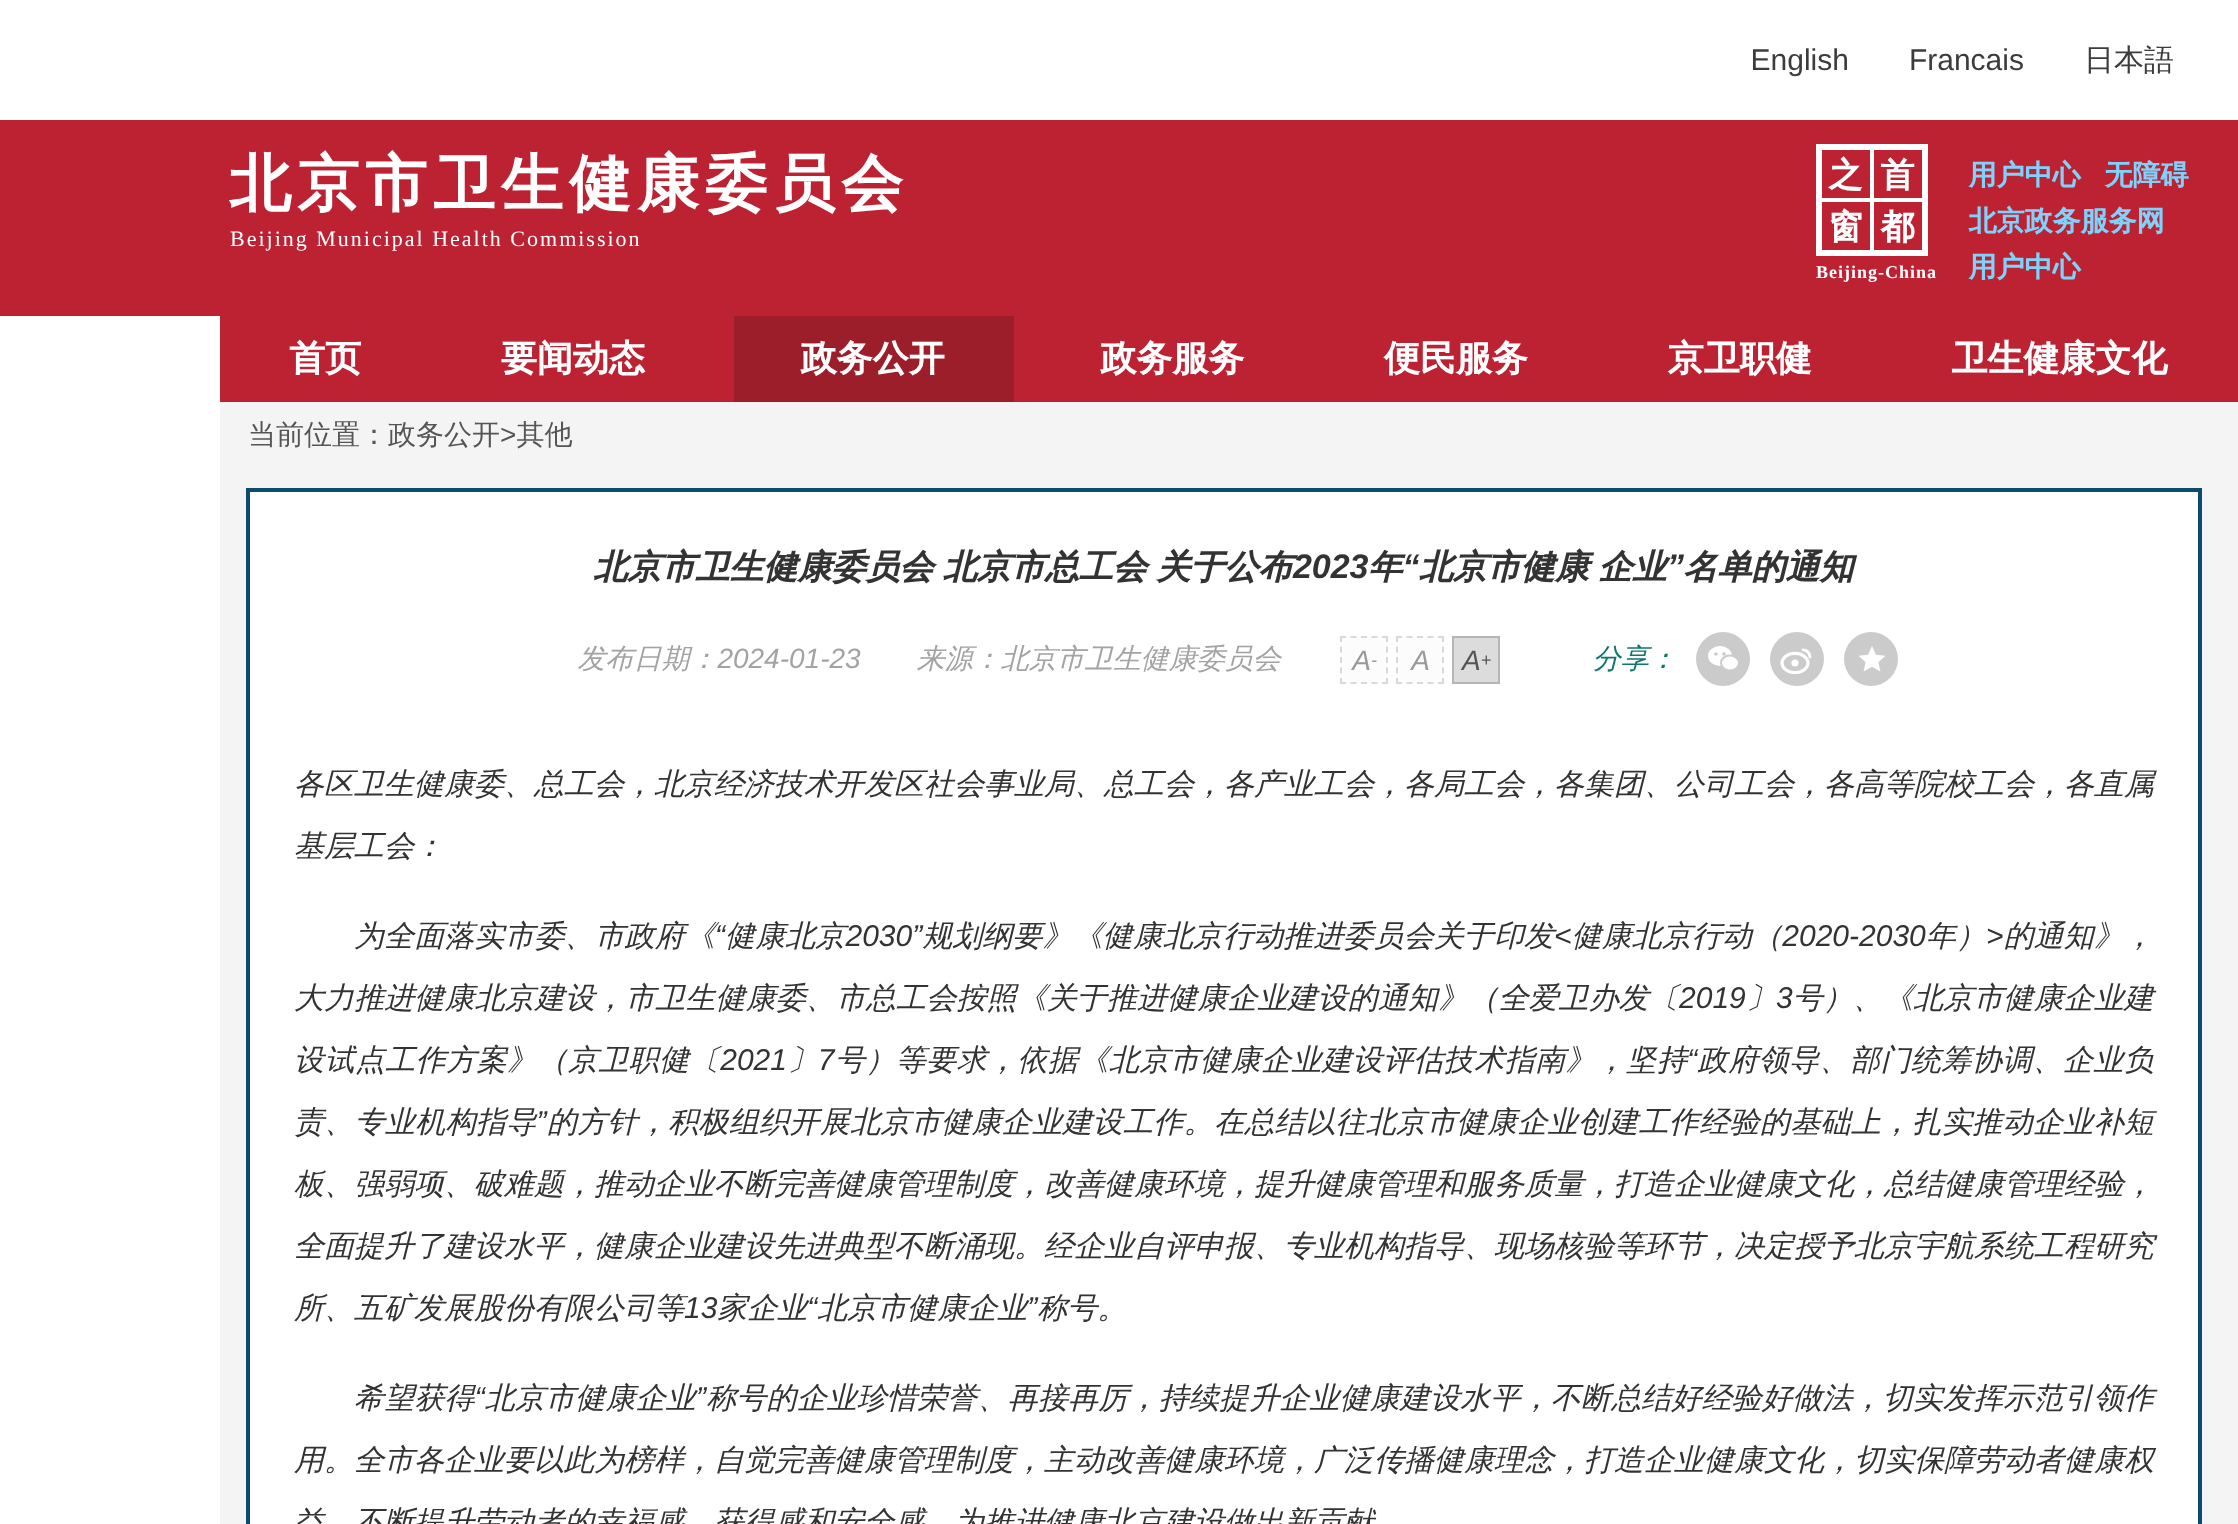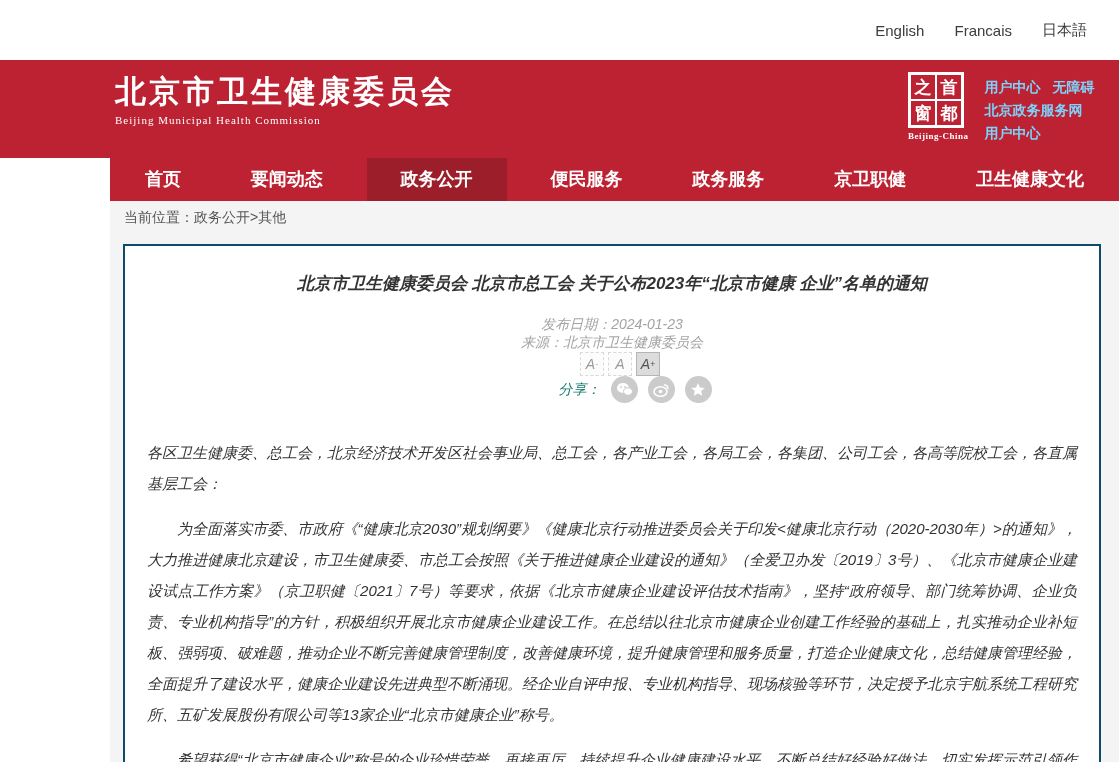--- a/index.html
+++ b/index.html
@@ -49,21 +49,21 @@
   
   .main-wrap{margin-left:110px;background:#f4f4f4;height:579px;box-sizing:border-box;}
   .breadcrumb{height:33px;line-height:33px;padding-left:14px;font-size:14px;color:#555;}
   .breadcrumb .seg{cursor:pointer;color:#555;}
 
   .card{background:#fff;border:2px solid #0c4a6e;margin:10px 18px 0 13px;height:526px;
     box-sizing:border-box;padding:26px 22px 0 22px;font-style:italic;}
 
   .article-title{text-align:center;font-size:17px;font-weight:bold;color:#333;line-height:24px;}
   .meta-row{display:flex;justify-content:center;align-items:center;margin-top:20px;
-    color:#a3a3a3;font-size:14px;flex-direction:column;}
+    color:#a3a3a3;font-size:14px;}
   .meta-item{margin:0 14px;}
   .font-btns{display:flex;gap:4px;margin-left:16px;}
   .font-btn{width:24px;height:24px;border:1px dashed #d9d9d9;background:#fcfcfc;color:#9a9a9a;
     font-size:14px;display:flex;align-items:center;justify-content:center;cursor:pointer;
     box-sizing:border-box;}
   .font-btn sup{font-size:9px;line-height:0;}
   .font-btn.active{background:#dcdcdc;border:1px solid #b5b5b5;color:#555;}
   .share{display:flex;align-items:center;margin-left:46px;}
   .share-label{color:#0f766e;}
   .share-icon{width:27px;height:27px;border-radius:50%;background:#cbcbcb;margin-left:10px;
@@ -107,22 +107,22 @@
       <div class="ql">北京政务服务网</div>
       <div class="ql">用户中心</div>
     </div>
   </div>
 </div>
 
 <div class="nav">
   <div class="nav-item">首页</div>
   <div class="nav-item">要闻动态</div>
   <div class="nav-item active">政务公开</div>
+  <div class="nav-item">政务服务</div>
   <div class="nav-item">便民服务</div>
-  <div class="nav-item">政务服务</div>
   <div class="nav-item">京卫职健</div>
   <div class="nav-item">卫生健康文化</div>
 </div>
 
 <div class="main-wrap">
   <div class="breadcrumb">
     <span>当前位置：</span><span class="seg">政务公开</span><span>&gt;</span><span class="seg">其他</span>
   </div>
 
   <div class="card">

